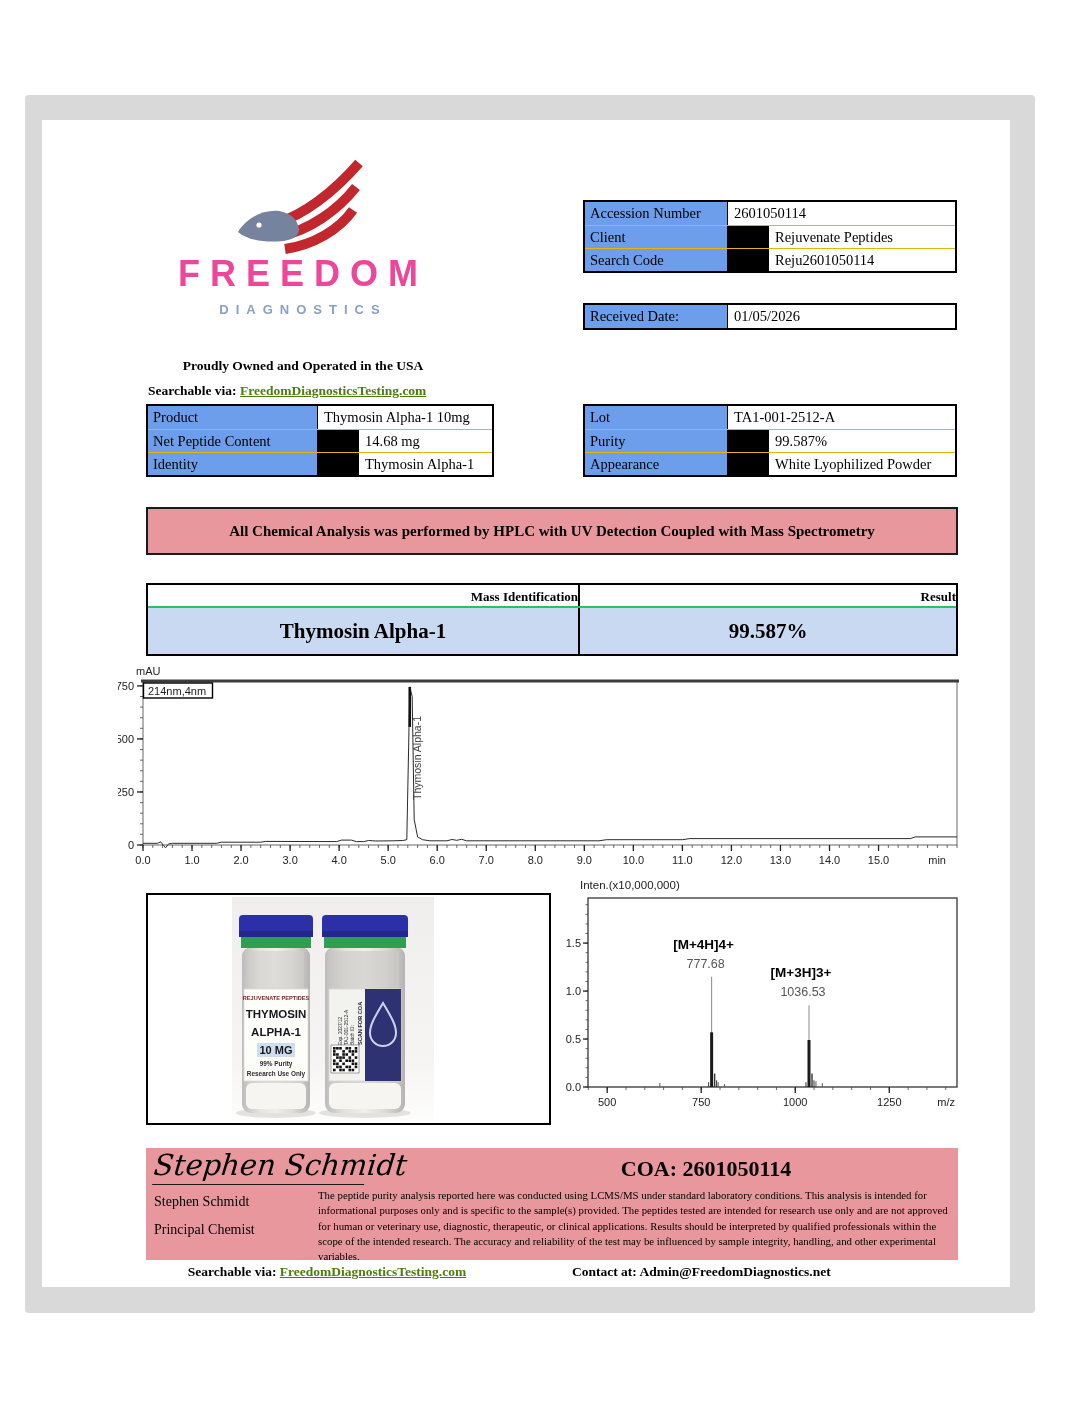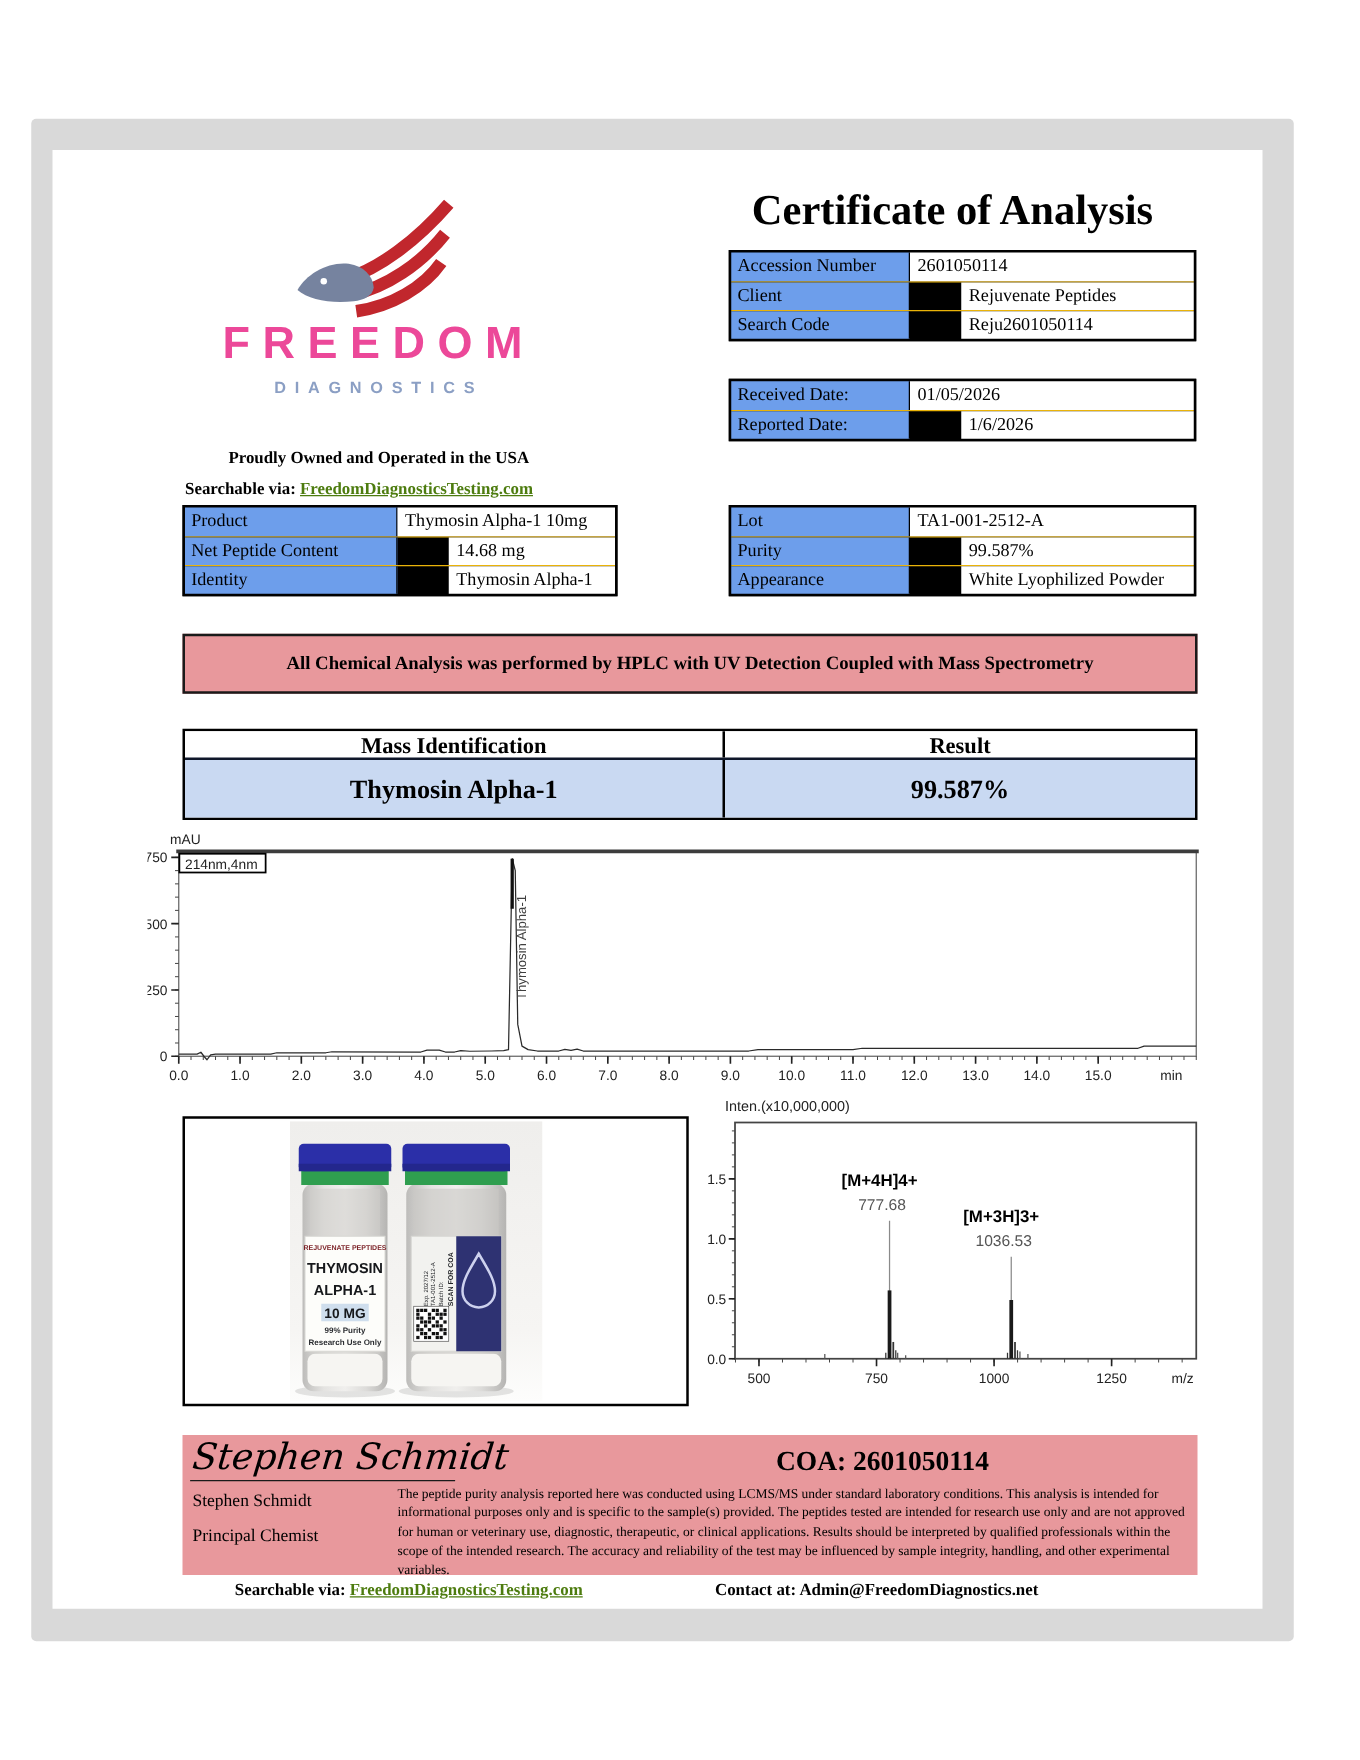--- a/index.html
+++ b/index.html
@@ -36,22 +36,22 @@
        border-right:1px solid #000;flex:none;overflow:hidden;white-space:nowrap;}
   .val{background:#ffffff;flex:1;padding:0 6px;overflow:hidden;white-space:nowrap;}
   .w143{width:143px;} .w170{width:170px;}
 
   .banner{left:104px;top:387px;width:812px;height:48px;background:#e8989c;
           border:2px solid #1a1a1a;display:flex;align-items:center;
           justify-content:center;font-weight:bold;font-size:15px;}
 
   .mass-tbl{left:104px;top:463px;width:812px;border:2px solid #000;}
   .mass-head{display:flex;height:23px;line-height:23px;background:#fff;
-             font-weight:bold;font-size:18px;text-align:center;
-             border-bottom:2px solid #0f172a;}
+             font-weight:bold;font-size:13px;text-align:right;
+             border-bottom:2px solid #22c55e;}
   .mass-row{display:flex;height:46px;line-height:46px;background:#c9d9f2;
             font-weight:bold;font-size:21px;text-align:center;}
   .mass-c1{width:432px;border-right:2px solid #000;flex:none;}
   .mass-c2{flex:1;}
 
   
   .chrom-svg{left:76px;top:542px;}
   .spec-svg{left:518px;top:755px;}
 
   
@@ -90,45 +90,40 @@
     <circle cx="24" cy="80" r="2.6" fill="#ffffff"></circle>
   </svg>
   <div class="abs logo-word">FREEDOM</div>
   <div class="abs logo-sub">DIAGNOSTICS</div>
   <div class="abs tagline">Proudly Owned and Operated in the USA</div>
   <div class="abs search-line search-top">
     <span>Searchable via:</span>
     <a class="lnk" href="#">FreedomDiagnosticsTesting.com</a>
   </div>
 
-  <div class="abs coa-title">Certificate of Analysis</div>
 
   <div class="tbl" style="left:541px;top:80px;width:374px;">
     <div class="trow">
       <div class="lbl w143">Accession Number</div>
       <div class="val">2601050114</div>
     </div>
     <div class="trow">
       <div class="lbl w143">Client</div>
       <div class="val">Rejuvenate Peptides</div>
     </div>
     <div class="trow">
       <div class="lbl w143">Search Code</div>
       <div class="val">Reju2601050114</div>
     </div>
   </div>
 
   <div class="tbl" style="left:541px;top:183px;width:374px;">
     <div class="trow">
       <div class="lbl w143">Received Date:</div>
       <div class="val">01/05/2026</div>
-    </div>
-    <div class="trow">
-      <div class="lbl w143">Reported Date:</div>
-      <div class="val">1/6/2026</div>
     </div>
   </div>
 
   <div class="tbl" style="left:104px;top:284px;width:348px;">
     <div class="trow">
       <div class="lbl w170">Product</div>
       <div class="val">Thymosin Alpha-1 10mg</div>
     </div>
     <div class="trow">
       <div class="lbl w170">Net Peptide Content</div>

